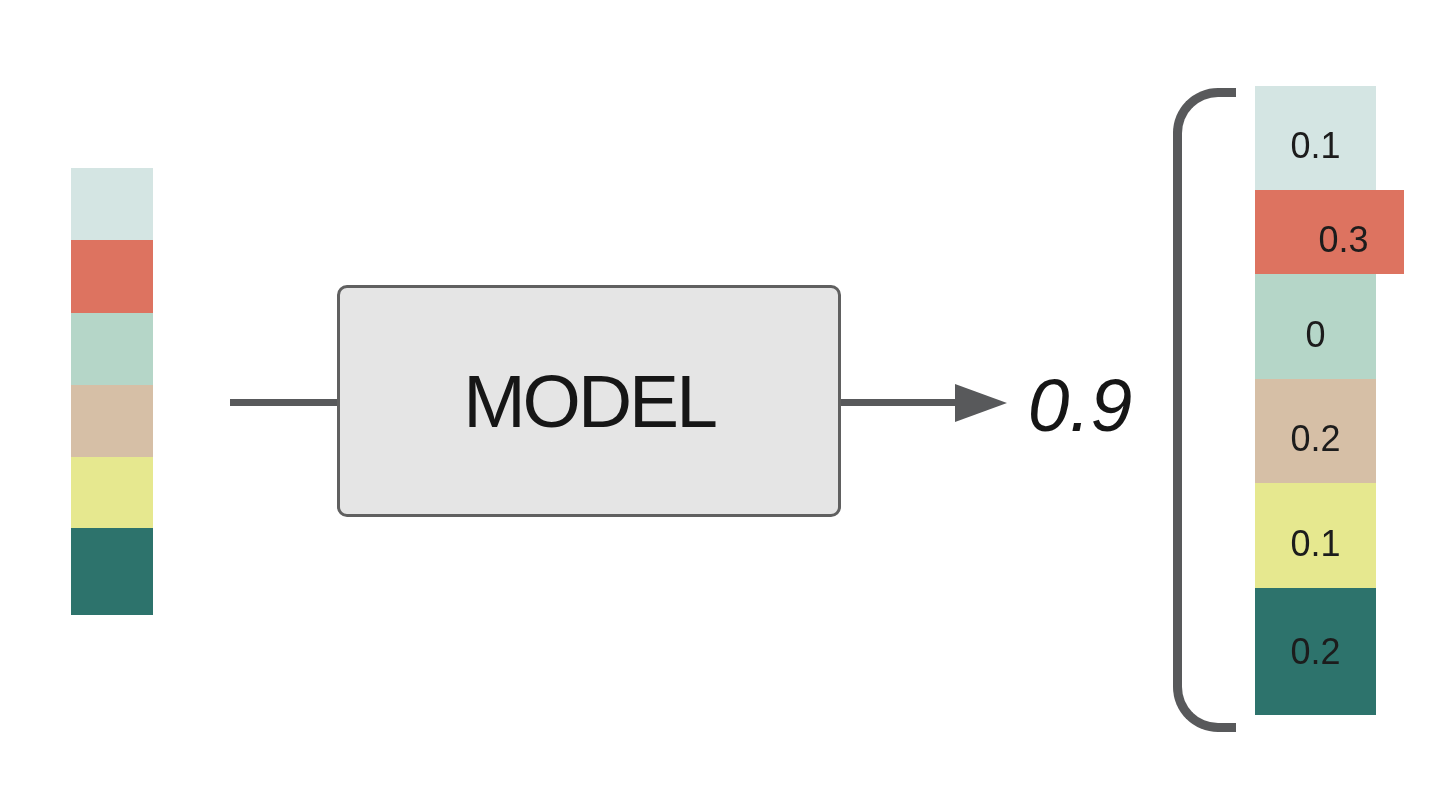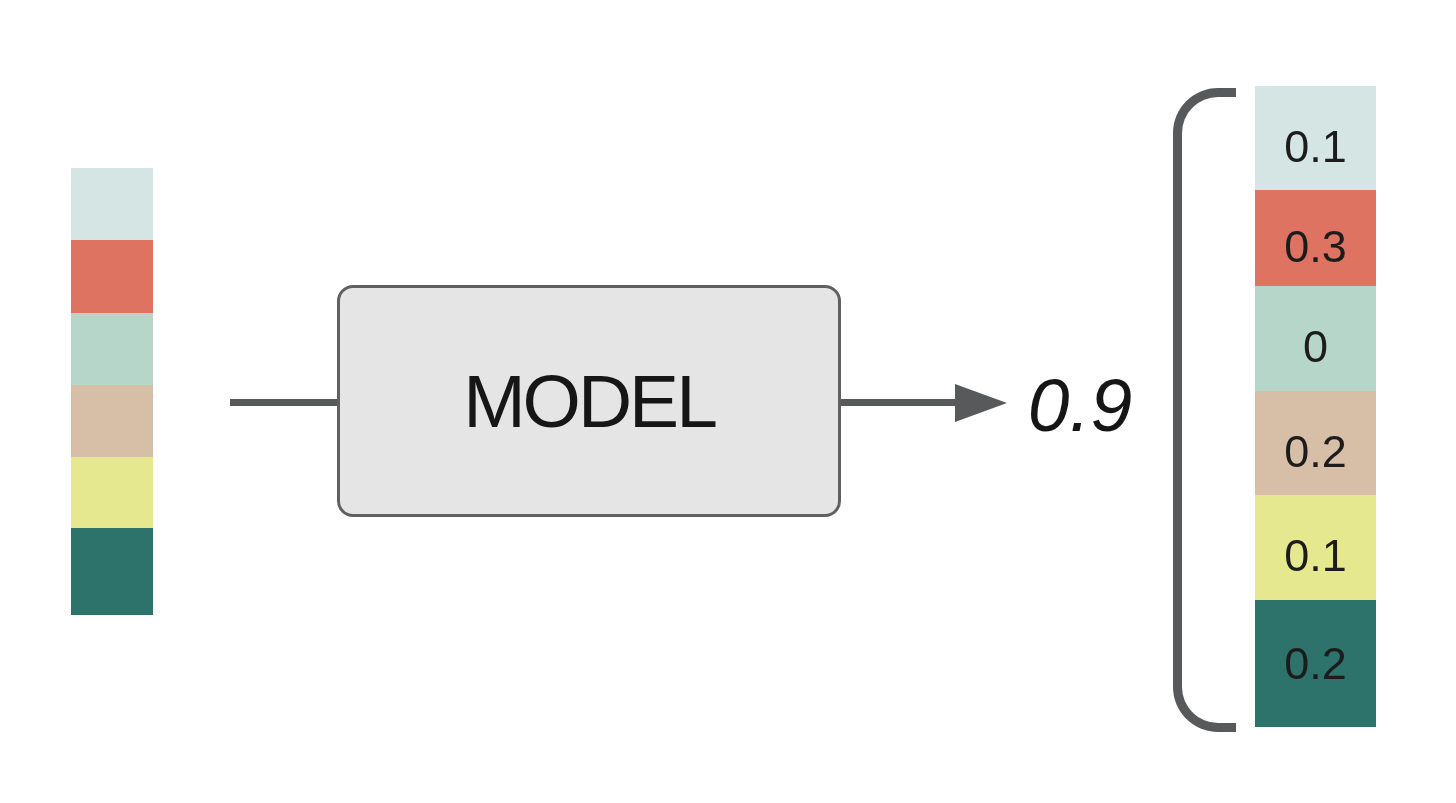--- a/index.html
+++ b/index.html
@@ -19,41 +19,41 @@
   .vstack.input { left: 71px; top: 168px; width: 82px; }
   .vstack.input .cell:nth-child(1) { height: 72px; }
   .vstack.input .cell:nth-child(2) { height: 73px; }
   .vstack.input .cell:nth-child(3) { height: 72px; }
   .vstack.input .cell:nth-child(4) { height: 72px; }
   .vstack.input .cell:nth-child(5) { height: 71px; }
   .vstack.input .cell:nth-child(6) { height: 87px; }
 
   .vstack.output { left: 1255px; top: 86px; width: 121px; }
   .vstack.output .cell:nth-child(1) { height: 104px; }
-  .vstack.output .cell:nth-child(2) { height: 96px; }
+  .vstack.output .cell:nth-child(2) { height: 84px; padding-left: 28px; }
   .vstack.output .cell:nth-child(3) { height: 105px; }
   .vstack.output .cell:nth-child(4) { height: 104px; }
   .vstack.output .cell:nth-child(5) { height: 105px; }
   .vstack.output .cell:nth-child(6) { height: 127px; }
 
   .cell-label {
-    font-size: 45px;
+    font-size: 36px;
     color: #1c1c1c;
     line-height: 1;
   }
   .vstack.output .cell:not(:last-child) .cell-label { transform: translateY(8px); }
 
   
   .model-box {
     position: absolute;
     left: 337px; top: 285px;
     width: 504px; height: 232px;
     box-sizing: border-box;
     border: 3px solid #606060;
-    border-radius: 16px;
+    border-radius: 10px;
     display: flex; align-items: center; justify-content: center;
   }
   .model-label {
     font-size: 75px;
     letter-spacing: -3px;
     color: #161616;
     line-height: 1;
   }
 
   

